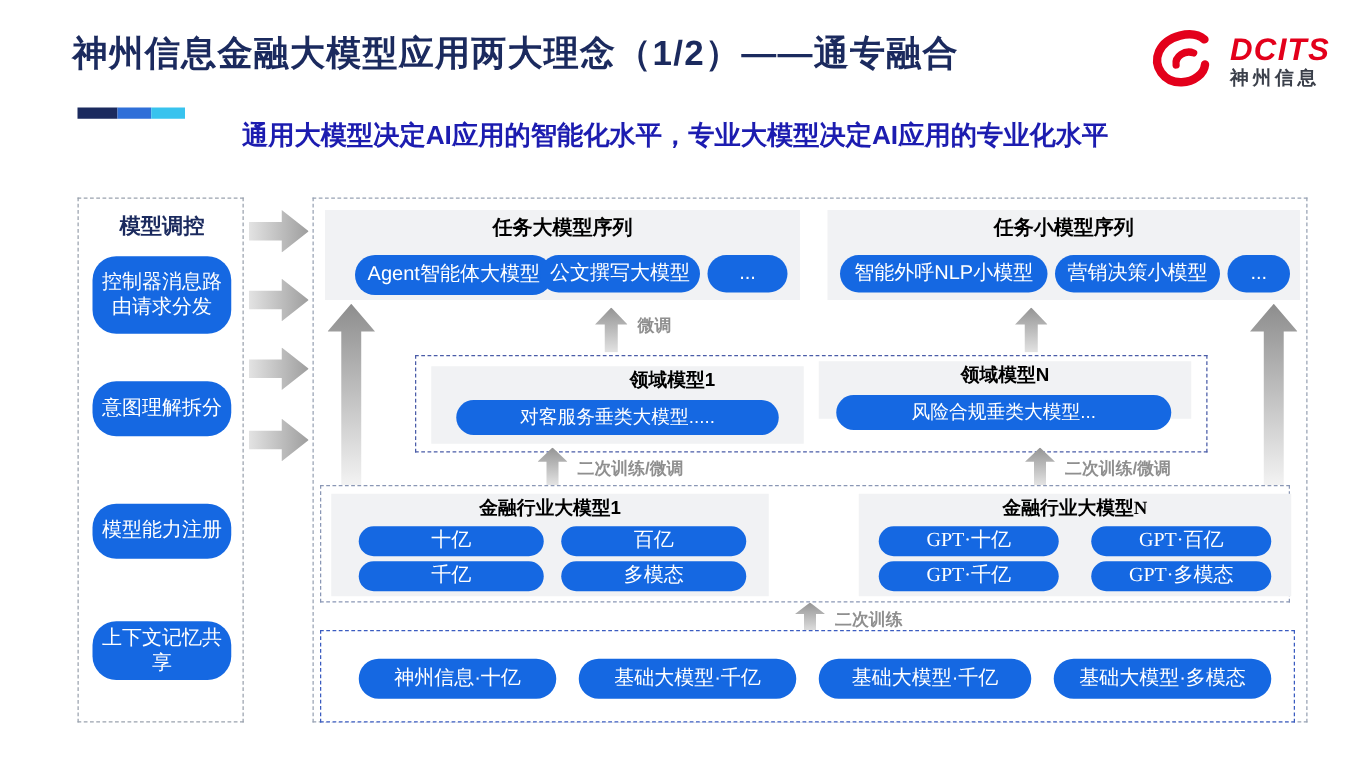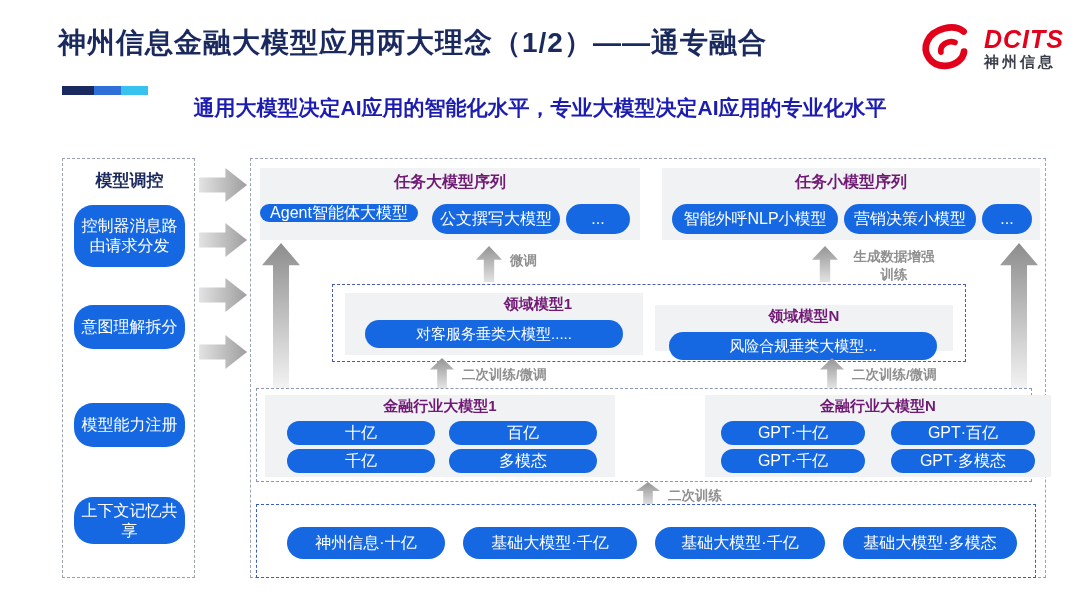--- a/index.html
+++ b/index.html
@@ -31,21 +31,21 @@
     background:linear-gradient(90deg,#e3e3e3,#9e9e9e);}
   .arrow-up-sm{clip-path:polygon(50% 0,100% 38%,70% 38%,70% 100%,30% 100%,30% 38%,0 38%);
     background:linear-gradient(180deg,#949494,#e3e3e3);}
   .arrow-up-tall{clip-path:polygon(50% 0,100% 15%,71% 15%,71% 100%,29% 100%,29% 15%,0 15%);
     background:linear-gradient(180deg,#8d8d8d,#f5f5f5);}
 
   
   .mainbox{left:250px;top:158px;width:796px;height:420px;border:1px dashed #98A2B4;background:#fff;}
   .panel{background:#F1F2F4;}
   .panel-h{position:absolute;left:0;top:4px;width:100%;text-align:center;
-    font-size:16px;font-weight:bold;color:#701a75;}
+    font-size:16px;font-weight:bold;color:#000000;}
   .node{font-size:16px;}
   .graylab{font-size:13.5px;color:#8f8f8f;font-weight:bold;}
 
   .dashed-blue{border:1px dashed #4A5CA8;background:#fff;}
   .dashed-mid{border:1px dashed #8A97B5;background:#fff;}
   .dashed-base{border:1px dashed #3A5BC0;background:#fff;}
 </style>
 </head>
 <body>
 
@@ -84,69 +84,65 @@
 
   <div class="abs arrow-right" style="left:199px;top:168px;width:48px;height:34px;"></div>
   <div class="abs arrow-right" style="left:199px;top:223px;width:48px;height:34px;"></div>
   <div class="abs arrow-right" style="left:199px;top:278px;width:48px;height:34px;"></div>
   <div class="abs arrow-right" style="left:199px;top:335px;width:48px;height:34px;"></div>
 
   <div class="abs mainbox"></div>
 
   <div class="abs panel" style="left:260px;top:168px;width:380px;height:72px;">
     <div class="panel-h">任务大模型序列</div>
-    <div class="abs bluebox node" style="left:0;top:36px;width:158px;height:18px;">Agent智能体大模型</div>
+    <div class="abs bluebox node" style="left:24px;top:36px;width:158px;height:32px;">Agent智能体大模型</div>
     <div class="abs bluebox node" style="left:172px;top:36px;width:128px;height:30px;">公文撰写大模型</div>
     <div class="abs bluebox node" style="left:306px;top:36px;width:64px;height:30px;">...</div>
   </div>
 
   <div class="abs panel" style="left:662px;top:168px;width:378px;height:72px;">
     <div class="panel-h">任务小模型序列</div>
     <div class="abs bluebox node" style="left:10px;top:36px;width:166px;height:30px;">智能外呼NLP小模型</div>
     <div class="abs bluebox node" style="left:182px;top:36px;width:132px;height:30px;">营销决策小模型</div>
     <div class="abs bluebox node" style="left:320px;top:36px;width:50px;height:30px;">...</div>
   </div>
 
   <div class="abs arrow-up-tall" style="left:262px;top:243px;width:38px;height:148px;"></div>
   <div class="abs arrow-up-tall" style="left:1000px;top:243px;width:38px;height:148px;"></div>
 
   <div class="abs arrow-up-sm" style="left:476px;top:246px;width:26px;height:36px;"></div>
   <div class="abs graylab" style="left:510px;top:252px;">微调</div>
 
   <div class="abs arrow-up-sm" style="left:812px;top:246px;width:26px;height:36px;"></div>
-  <div class="abs graylab" style="left:846px;top:248px;width:96px;text-align:center;line-height:1.3;">
-    <span>生成数据增强</span><br>
-    <span>训练</span>
-  </div>
 
   <div class="abs dashed-blue" style="left:332px;top:284px;width:634px;height:78px;">
     <div class="abs panel" style="left:12px;top:8px;width:298px;height:62px;">
       <div class="panel-h" style="top:2px;font-size:15px;padding-left:44px;">领域模型1</div>
       <div class="abs bluebox" style="left:20px;top:27px;width:258px;height:28px;font-size:15px;">对客服务垂类大模型.....</div>
     </div>
-    <div class="abs panel" style="left:322px;top:20px;width:298px;height:46px;">
+    <div class="abs panel" style="left:322px;top:4px;width:298px;height:46px;">
       <div class="panel-h" style="top:2px;font-size:15px;">领域模型N</div>
       <div class="abs bluebox" style="left:14px;top:27px;width:268px;height:28px;font-size:15px;">风险合规垂类大模型...</div>
     </div>
   </div>
 
   <div class="abs arrow-up-sm" style="left:430px;top:358px;width:24px;height:30px;"></div>
   <div class="abs graylab" style="left:462px;top:366px;">二次训练/微调</div>
   <div class="abs arrow-up-sm" style="left:820px;top:358px;width:24px;height:30px;"></div>
   <div class="abs graylab" style="left:852px;top:366px;">二次训练/微调</div>
 
   <div class="abs dashed-mid" style="left:256px;top:388px;width:776px;height:94px;">
     <div class="abs panel" style="left:8px;top:6px;width:350px;height:82px;">
       <div class="panel-h" style="top:2px;font-size:15px;">金融行业大模型1</div>
       <div class="abs bluebox node" style="left:22px;top:26px;width:148px;height:24px;">十亿</div>
       <div class="abs bluebox node" style="left:184px;top:26px;width:148px;height:24px;">百亿</div>
       <div class="abs bluebox node" style="left:22px;top:54px;width:148px;height:24px;">千亿</div>
       <div class="abs bluebox node" style="left:184px;top:54px;width:148px;height:24px;">多模态</div>
     </div>
-    <div class="abs panel" style="left:448px;top:6px;width:346px;height:82px;">
+    <div class="abs panel" style="left:430px;top:6px;width:346px;height:82px;font-family:Liberation Serif, serif;">
       <div class="panel-h" style="top:2px;font-size:15px;">金融行业大模型N</div>
       <div class="abs bluebox node" style="left:16px;top:26px;width:144px;height:24px;">GPT·十亿</div>
       <div class="abs bluebox node" style="left:186px;top:26px;width:144px;height:24px;">GPT·百亿</div>
       <div class="abs bluebox node" style="left:16px;top:54px;width:144px;height:24px;">GPT·千亿</div>
       <div class="abs bluebox node" style="left:186px;top:54px;width:144px;height:24px;">GPT·多模态</div>
     </div>
   </div>
 
   <div class="abs arrow-up-sm" style="left:636px;top:482px;width:24px;height:24px;"></div>
   <div class="abs graylab" style="left:668px;top:487px;">二次训练</div>

